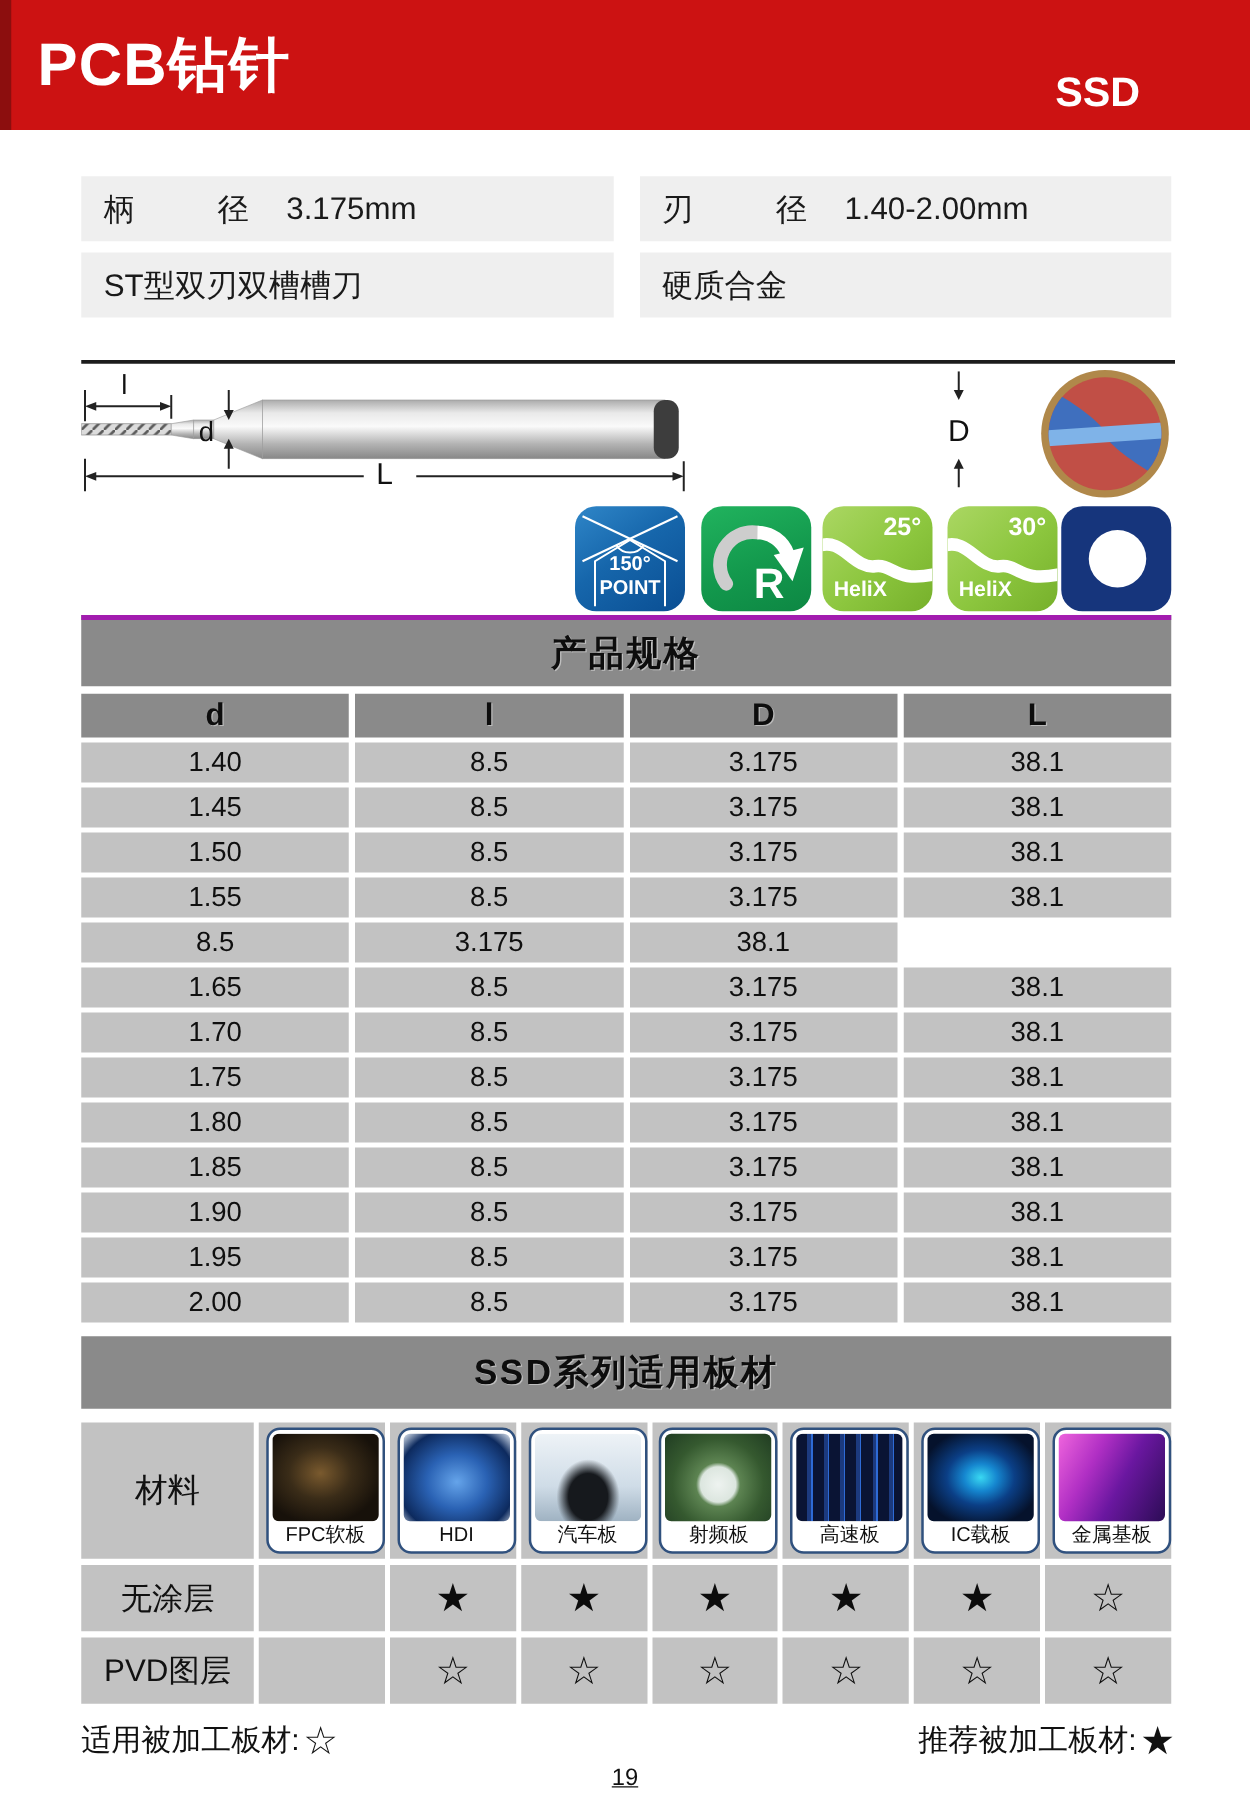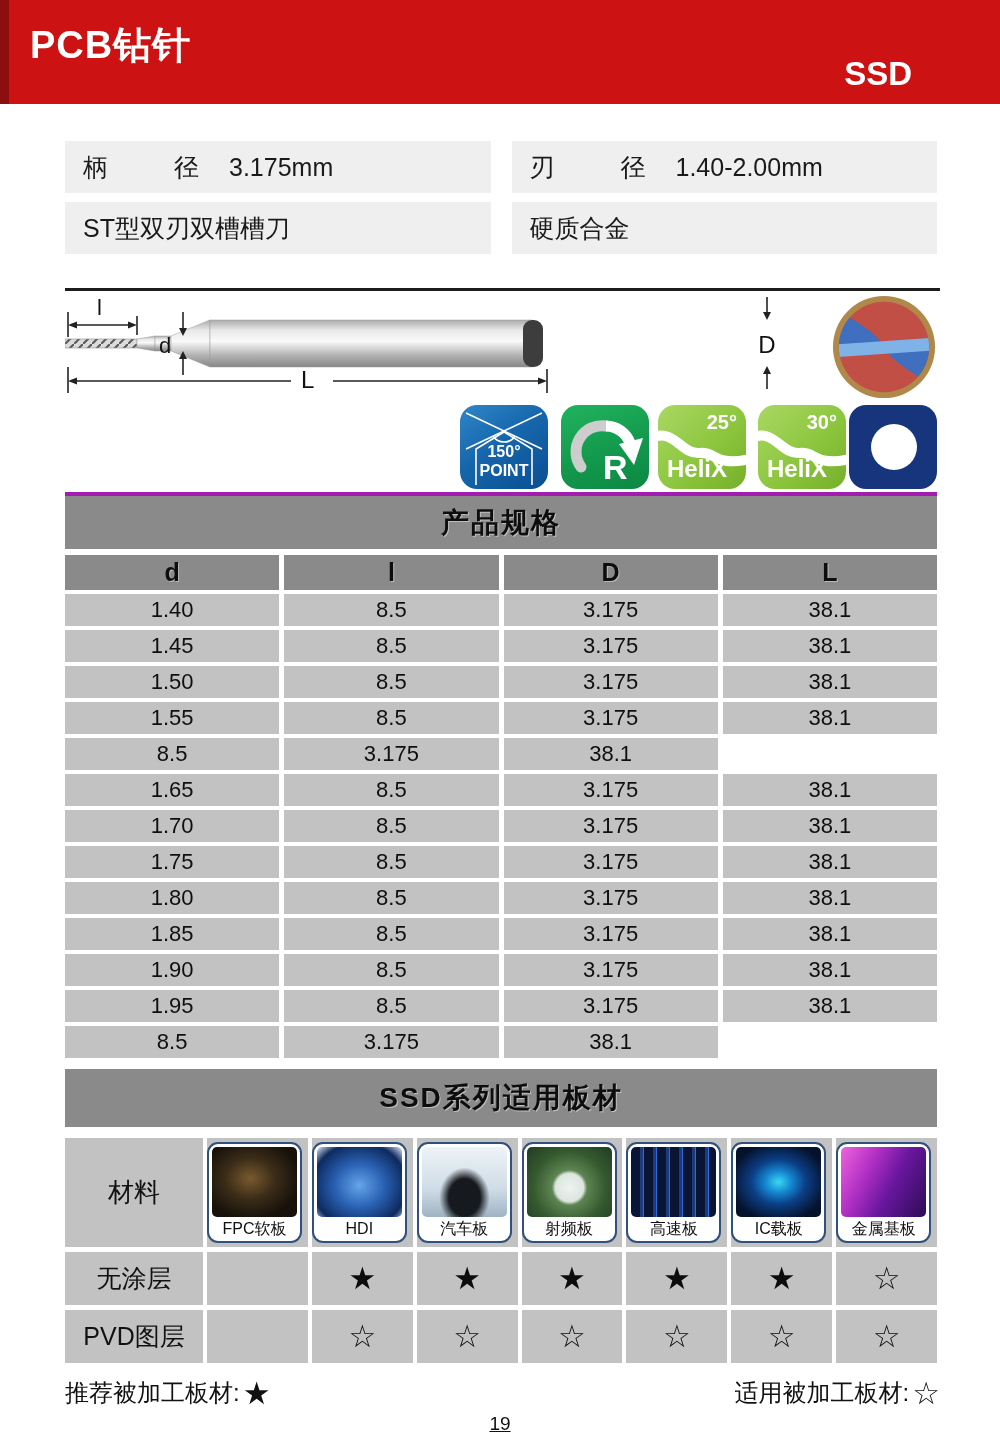--- a/index.html
+++ b/index.html
@@ -6,21 +6,21 @@
   html,body { margin:0; padding:0; background:#ffffff; }
   .page {
     position:relative; width:1000px; height:1444px; overflow:hidden;
     background:#ffffff; color:#111;
     font-family:"Liberation Sans","DejaVu Sans",sans-serif;
   }
 
   
   .banner { position:relative; height:104px; background:#CC1212; }
   .banner-edge { position:absolute; left:0; top:0; width:9px; height:100%; background:#8C0E0E; }
-  .banner-title { position:absolute; left:30px; top:20px; margin:0; font-size:38px; font-weight:bold; color:#fff; letter-spacing:1px; }
+  .banner-title { position:absolute; left:30px; top:20px; margin:0; font-size:48px; font-weight:bold; color:#fff; letter-spacing:1px; }
   .banner-series { position:absolute; right:88px; bottom:11px; font-size:33px; font-weight:bold; color:#fff; }
 
   
   .specs { margin:37px 63px 0 65px; display:grid; grid-template-columns:1fr 1fr; column-gap:21px; row-gap:9px; }
   .spec-box { background:#EFEFEF; height:52px; display:flex; align-items:center; padding:0 18px; font-size:25px; color:#1a1a1a; }
   .spec-box .k2 { margin-left:66px; }
   .spec-box .val { margin-left:30px; }
 
   
   .diagram { position:relative; margin:34px 60px 0 65px; height:113px; border-top:3px solid #1c1c1c; }
@@ -37,38 +37,38 @@
   .badge .btxt { position:absolute; color:#fff; font-weight:bold; line-height:1.1; }
   .badge-point    { left:395px; background:linear-gradient(145deg,#2f86c8 0%,#1666ab 45%,#0a4e93 100%);padding-left:45px; }
   .badge-rotation { left:496px; background:linear-gradient(160deg,#21b35e 0%,#13994d 55%,#0d8743 100%); }
   .badge-helix25  { left:593px; background:linear-gradient(135deg,#abd763 0%,#8cc63e 55%,#76b02b 100%); }
   .badge-helix30  { left:693px; background:linear-gradient(135deg,#abd763 0%,#8cc63e 55%,#76b02b 100%); }
   .badge-ring     { left:784px; background:#16357C; }
   .point-l1 { left:0; right:0; top:38px; text-align:center; font-size:16px; }
   .point-l2 { left:0; right:0; top:57px; text-align:center; font-size:16px; }
   .rot-r    { left:42px; top:44px; font-size:34px; }
   .hx-angle { right:9px; top:6px; font-size:20px; }
-  .hx-label { left:9px; bottom:7px; font-size:24px; }
+  .hx-label { left:9px; bottom:7px; font-size:17px; }
 
   
   .band { margin:0 63px 0 65px; height:57px; background:#8A8A8A; display:flex; align-items:center; justify-content:center;
           font-size:28px; font-weight:bold; color:#0d0d0d; letter-spacing:2px; text-shadow:1px 1px 0 rgba(255,255,255,.45); }
   .band-spec { border-top:4px solid #a21caf; }
   .thead { margin:6px 63px 0 65px; display:grid; grid-template-columns:repeat(4,1fr); column-gap:5px; }
   .hcell { background:#8A8A8A; height:35px; display:flex; align-items:center; justify-content:center;
            font-weight:bold; font-size:25px; color:#0d0d0d; text-shadow:1px 1px 0 rgba(255,255,255,.4); }
   .tbody { margin:0 63px 0 65px; }
   .trow { display:grid; grid-template-columns:repeat(4,1fr); column-gap:5px; margin-top:4px; }
   .tcell { background:#C2C2C2; height:32px; display:flex; align-items:center; justify-content:center; font-size:22px; color:#0f0f0f; }
 
   .band-mat { margin-top:11px; height:58px; }
 
   .mgrid { margin:11px 63px 0 65px; display:grid; grid-template-columns:138px repeat(7,1fr); column-gap:4px; }
   .mlabel { background:#C2C2C2; display:flex; align-items:center; justify-content:center; font-size:26px; }
-  .mcell { background:#C2C2C2; height:109px; display:flex; align-items:center; justify-content:flex-start; }
+  .mcell { background:#C2C2C2; height:109px; display:flex; align-items:center; justify-content:flex-end; }
   .card { width:95px; background:#fff; border:2px solid #30517E; border-radius:11px; padding:3px 2px 1px; }
   .thumb { width:85px; height:70px; margin:0 auto; border-radius:5px; }
   .clabel { text-align:center; font-size:16px; line-height:23px; color:#111; white-space:nowrap; }
   .thumb-fpc   { background:radial-gradient(ellipse at 45% 45%, #7a5a2e 0%, #3a2c18 38%, #17110a 75%),#1c150c;
                  background-blend-mode:normal; }
   .thumb-hdi   { background:radial-gradient(ellipse at 50% 55%, #65a4ea 0%, #2a62b4 40%, #0d2a5e 78%, #dfe8f2 100%); }
   .thumb-car   { background:radial-gradient(ellipse at 50% 72%, #16191d 0%, #16191d 26%, rgba(22,25,29,0) 42%),
                  linear-gradient(180deg,#eef3f7 0%,#cfdce7 60%,#9fb2c2 100%); }
   .thumb-highspeed { background:repeating-linear-gradient(90deg,#0a1434 0 9px,#1c3a7e 9px 12px,#2e6bd6 12px 13px),#0a1434; }
   .thumb-rf    { background:radial-gradient(circle at 50% 58%, #eef3f0 0%, #dce6df 24%, #5d8452 30%, #35592f 62%, #203c22 100%); }
@@ -307,20 +307,21 @@
           <div class="tcell">3.175</div>
           <div class="tcell">38.1</div>
         </div>
         <div class="trow">
           <div class="tcell">1.95</div>
           <div class="tcell">8.5</div>
           <div class="tcell">3.175</div>
           <div class="tcell">38.1</div>
         </div>
         <div class="trow">
+          <div class="tcell">2.00</div>
           <div class="tcell">8.5</div>
           <div class="tcell">3.175</div>
           <div class="tcell">38.1</div>
         </div>
       </div>
   </section>
 
   <section>
     <div class="band band-mat">SSD系列适用板材</div>
     <div class="mgrid">
@@ -388,22 +389,22 @@
           <div class="scell">☆</div>
           <div class="scell">☆</div>
           <div class="scell">☆</div>
         </div>
       </div>
   </section>
 
   <footer>
     <div class="notes">
       <div>
+        <span>适用被加工板材:</span><span class="note-star">☆</span>
+      </div>
+      <div>
         <span>推荐被加工板材:</span><span class="note-star">★</span>
       </div>
-      <div>
-        <span>适用被加工板材:</span><span class="note-star">☆</span>
-      </div>
     </div>
     <div class="pageno"><span>19</span></div>
   </footer>
 
 </div>
 
 </body></html>

